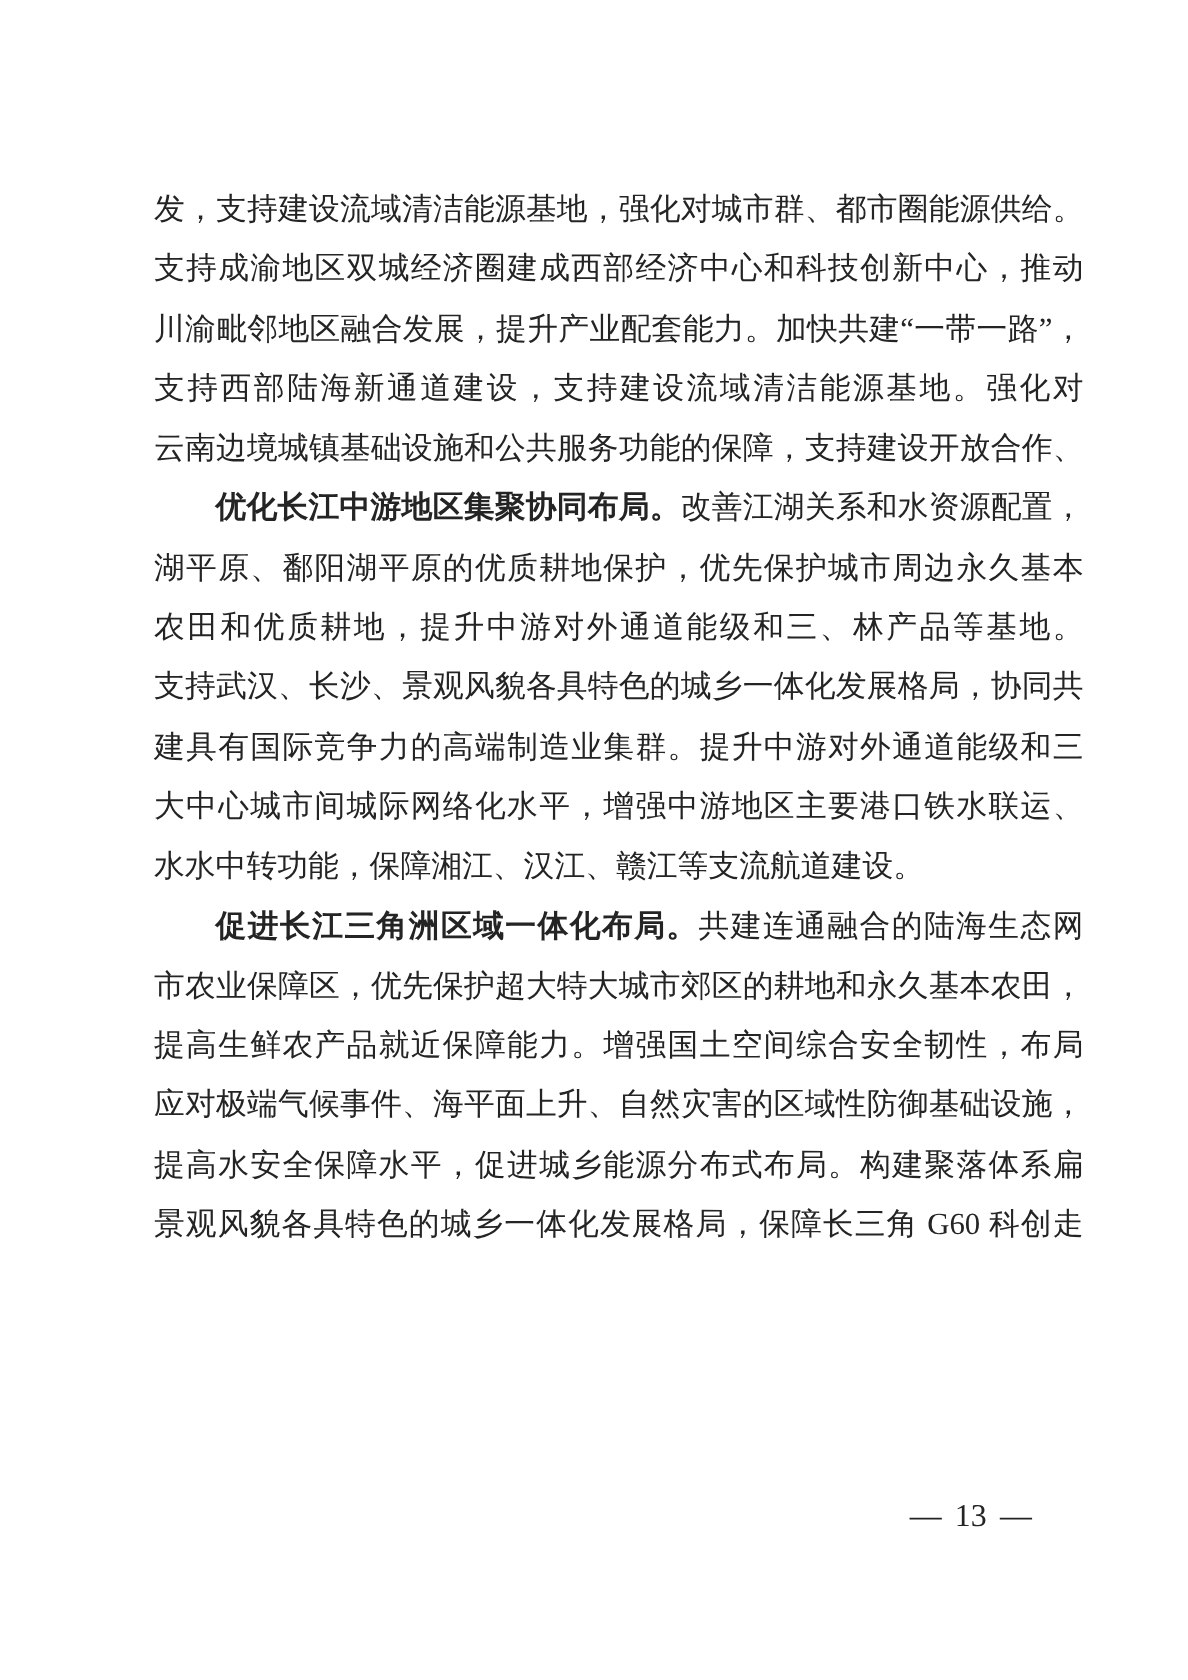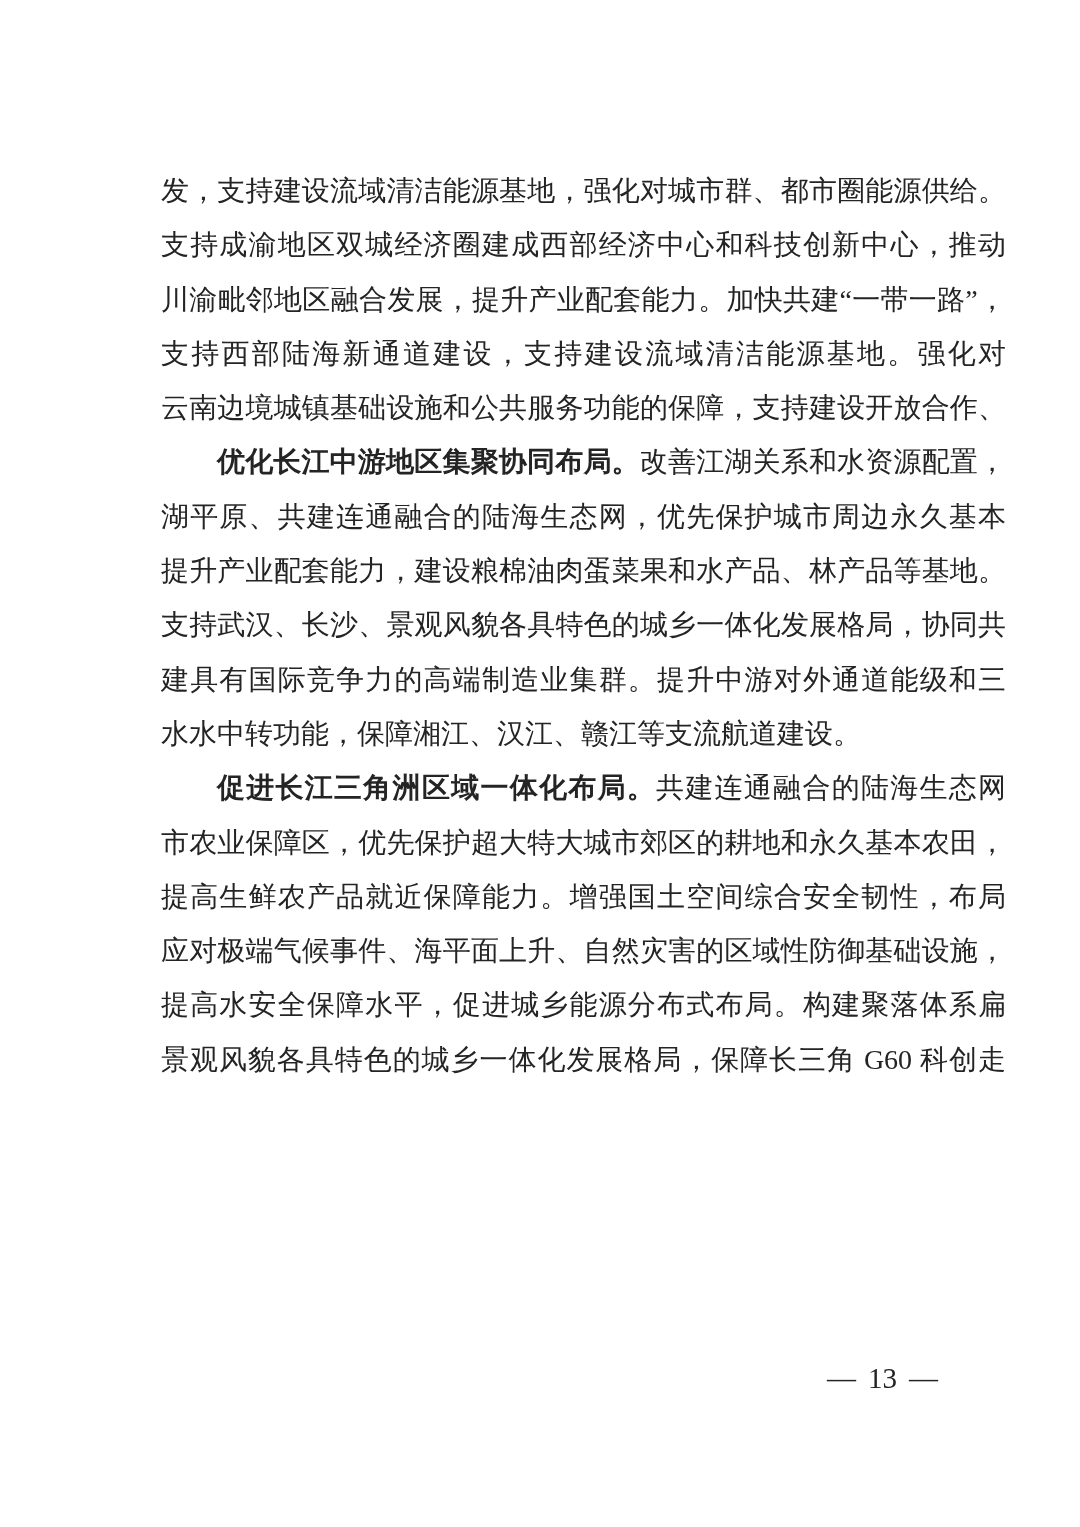--- a/index.html
+++ b/index.html
@@ -11,21 +11,21 @@
     position: relative;
     width: 1080px;
     height: 1527px;
     background: #ffffff;
     color: #242424;
     font-family: "Liberation Serif", "DejaVu Serif", serif;
     overflow: hidden;
   }
   .doc-body {
     position: absolute;
-    left: 161px;
+    left: 140px;
     top: 164px;
     width: 845px;
   }
   .para {
     margin: 0;
     padding: 0;
   }
   .line {
     font-size: 28px;
     line-height: 54.3px;
@@ -57,24 +57,25 @@
   <div class="doc-body">
       <div class="para">
         <div class="line j">发，支持建设流域清洁能源基地，强化对城市群、都市圈能源供给。</div>
         <div class="line j">支持成渝地区双城经济圈建成西部经济中心和科技创新中心，推动</div>
         <div class="line j">川渝毗邻地区融合发展，提升产业配套能力。加快共建“一带一路”，</div>
         <div class="line j">支持西部陆海新通道建设，支持建设流域清洁能源基地。强化对</div>
         <div class="line j">云南边境城镇基础设施和公共服务功能的保障，支持建设开放合作、</div>
       </div>
       <div class="para">
         <div class="line j indent"><span class="lead-bold">优化长江中游地区集聚协同布局。</span><span>改善江湖关系和水资源配置，</span></div>
-        <div class="line j">湖平原、共建连通融合的陆海生态网，优先保护城市周边永久基本</div>
-        <div class="line j">提升产业配套能力，建设粮棉油肉蛋菜果和水产品、林产品等基地。</div>
+        <div class="line j">湖平原、鄱阳湖平原的优质耕地保护，优先保护城市周边永久基本</div>
+        <div class="line j">农田和优质耕地，提升中游对外通道能级和三、林产品等基地。</div>
         <div class="line j">支持武汉、长沙、景观风貌各具特色的城乡一体化发展格局，协同共</div>
         <div class="line j">建具有国际竞争力的高端制造业集群。提升中游对外通道能级和三</div>
+        <div class="line j">大中心城市间城际网络化水平，增强中游地区主要港口铁水联运、</div>
         <div class="line f">水水中转功能，保障湘江、汉江、赣江等支流航道建设。</div>
       </div>
       <div class="para">
         <div class="line j indent"><span class="lead-bold">促进长江三角洲区域一体化布局。</span><span>共建连通融合的陆海生态网</span></div>
         <div class="line j">市农业保障区，优先保护超大特大城市郊区的耕地和永久基本农田，</div>
         <div class="line j">提高生鲜农产品就近保障能力。增强国土空间综合安全韧性，布局</div>
         <div class="line j">应对极端气候事件、海平面上升、自然灾害的区域性防御基础设施，</div>
         <div class="line j">提高水安全保障水平，促进城乡能源分布式布局。构建聚落体系扁</div>
         <div class="line j">景观风貌各具特色的城乡一体化发展格局，保障长三角 G60 科创走</div>
       </div>

